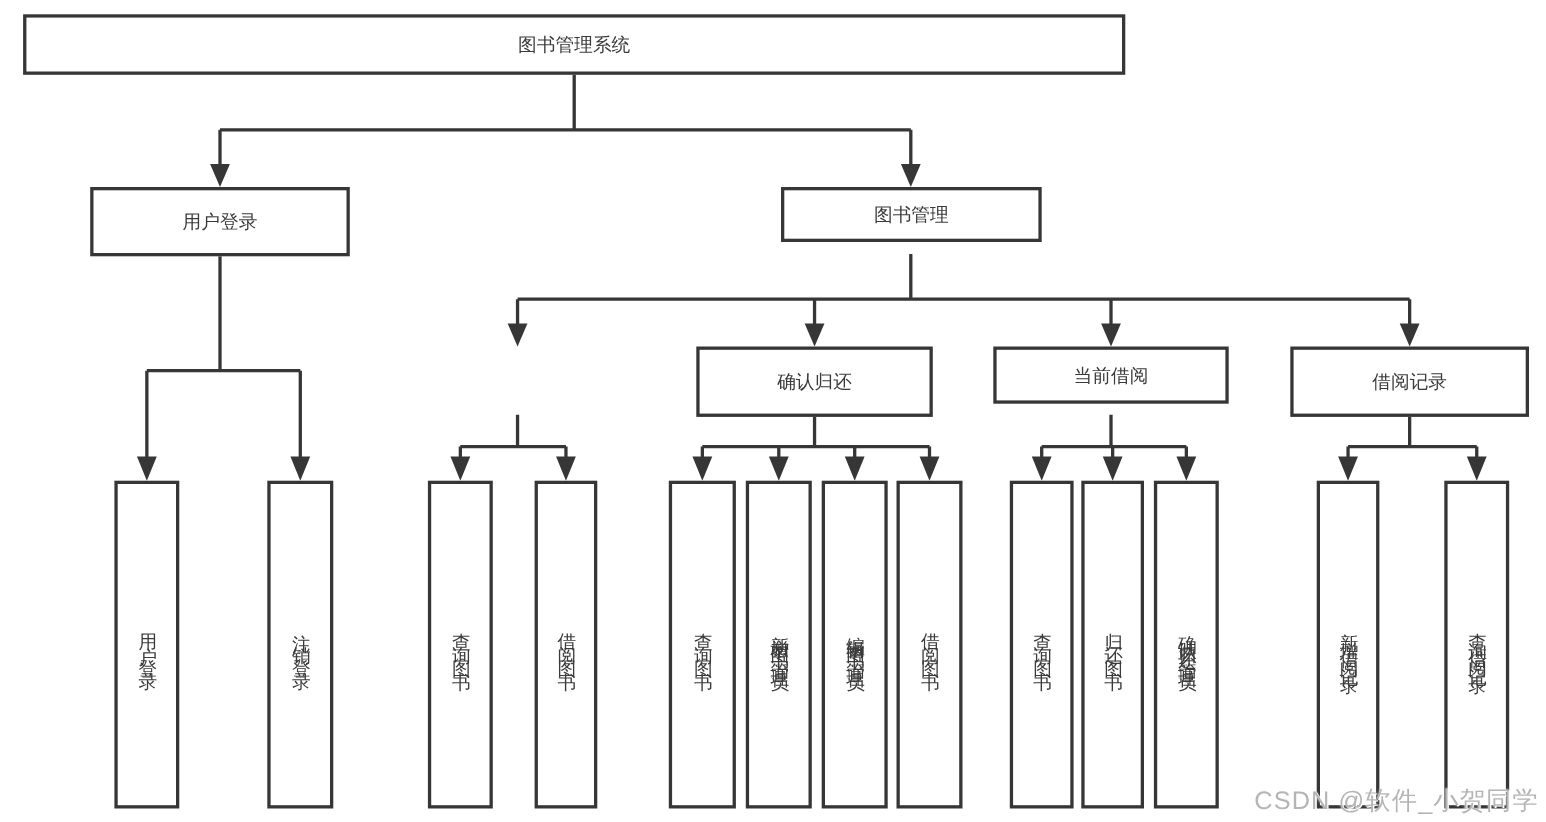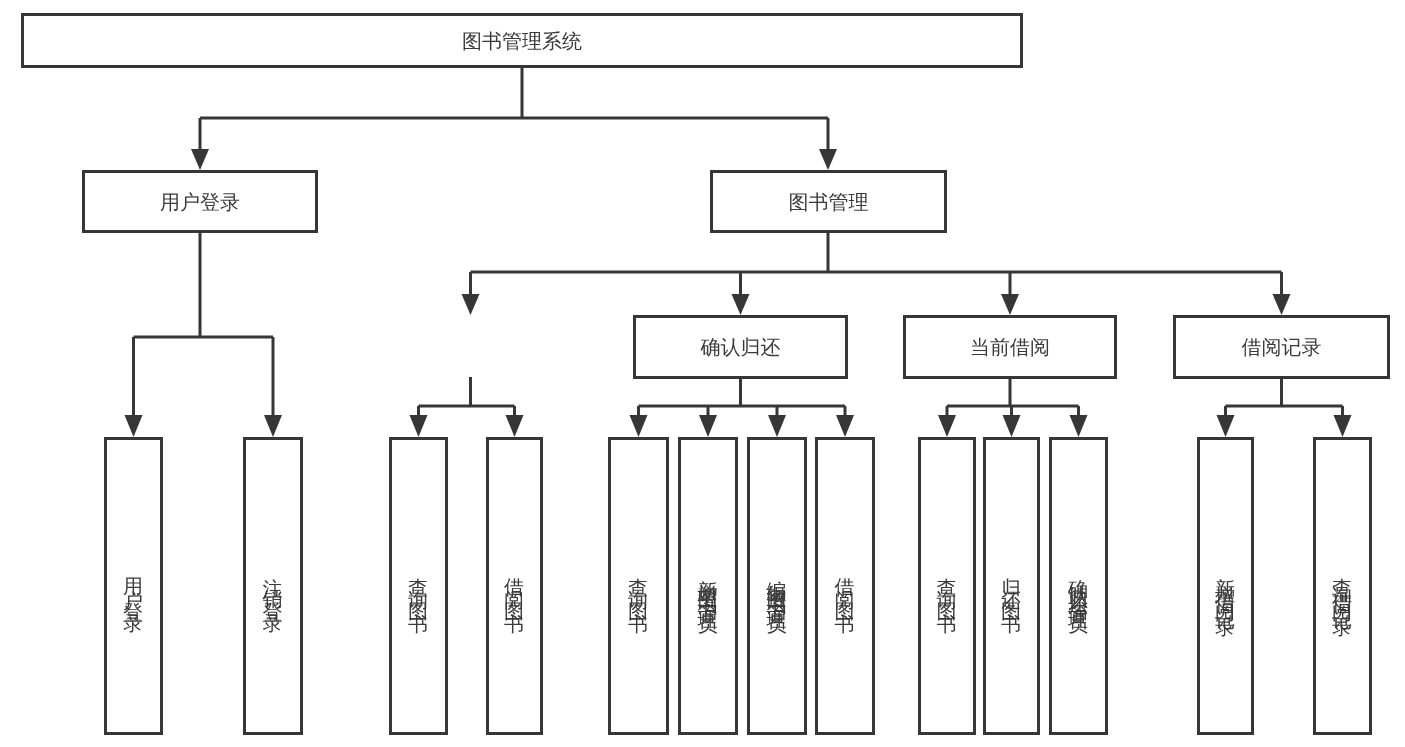--- a/index.html
+++ b/index.html
@@ -18,21 +18,21 @@
   }
   .box {
     position: absolute;
     box-sizing: border-box;
     border: 3px solid #363636;
     background: #ffffff;
     display: flex;
     align-items: center;
     justify-content: center;
     color: #3a3a3a;
-    font-size: 20px;
+    font-size: 17px;
     line-height: 1;
     white-space: nowrap;
   }
   .leaf .vtext {
     display: block;
     writing-mode: vertical-rl;
     text-orientation: mixed;
     letter-spacing: 12px;
     line-height: 1.1;
   }
@@ -99,28 +99,28 @@
     </g>
   </svg>
 
   <div class="box" style="left:21px; top:13px; width:1002px; height:55px;">
     <span>图书管理系统</span>
   </div>
 
   <div class="box" style="left:82px; top:170px; width:236px; height:63px;">
     <span>用户登录</span>
   </div>
-  <div class="box" style="left:710px; top:170px; width:237px; height:63px;">
+  <div class="box" style="left:710px; top:170px; width:237px; height:50px;">
     <span>图书管理</span>
   </div>
 
   <div class="box" style="left:633px; top:315px; width:215px; height:64px;">
     <span>确认归还</span>
   </div>
-  <div class="box" style="left:903px; top:315px; width:214px; height:64px;">
+  <div class="box" style="left:903px; top:315px; width:214px; height:52px;">
     <span>当前借阅</span>
   </div>
   <div class="box" style="left:1173px; top:315px; width:217px; height:64px;">
     <span>借阅记录</span>
   </div>
 
   <div class="box leaf" style="left:104px; top:437px; width:59px; height:298px;">
     <span class="vtext">用户登录</span>
   </div>
   <div class="box leaf" style="left:243px; top:437px; width:60px; height:298px;">
@@ -157,14 +157,15 @@
     <span class="vtext">确认归还（管理员）</span>
   </div>
 
   <div class="box leaf ls-m" style="left:1197px; top:437px; width:57px; height:298px;">
     <span class="vtext">新增借阅记录</span>
   </div>
   <div class="box leaf ls-m" style="left:1313px; top:437px; width:59px; height:298px;">
     <span class="vtext">查询借阅记录</span>
   </div>
 
+  <div class="watermark">CSDN @软件_小贺同学</div>
 
 </div>
 
 </body></html>

